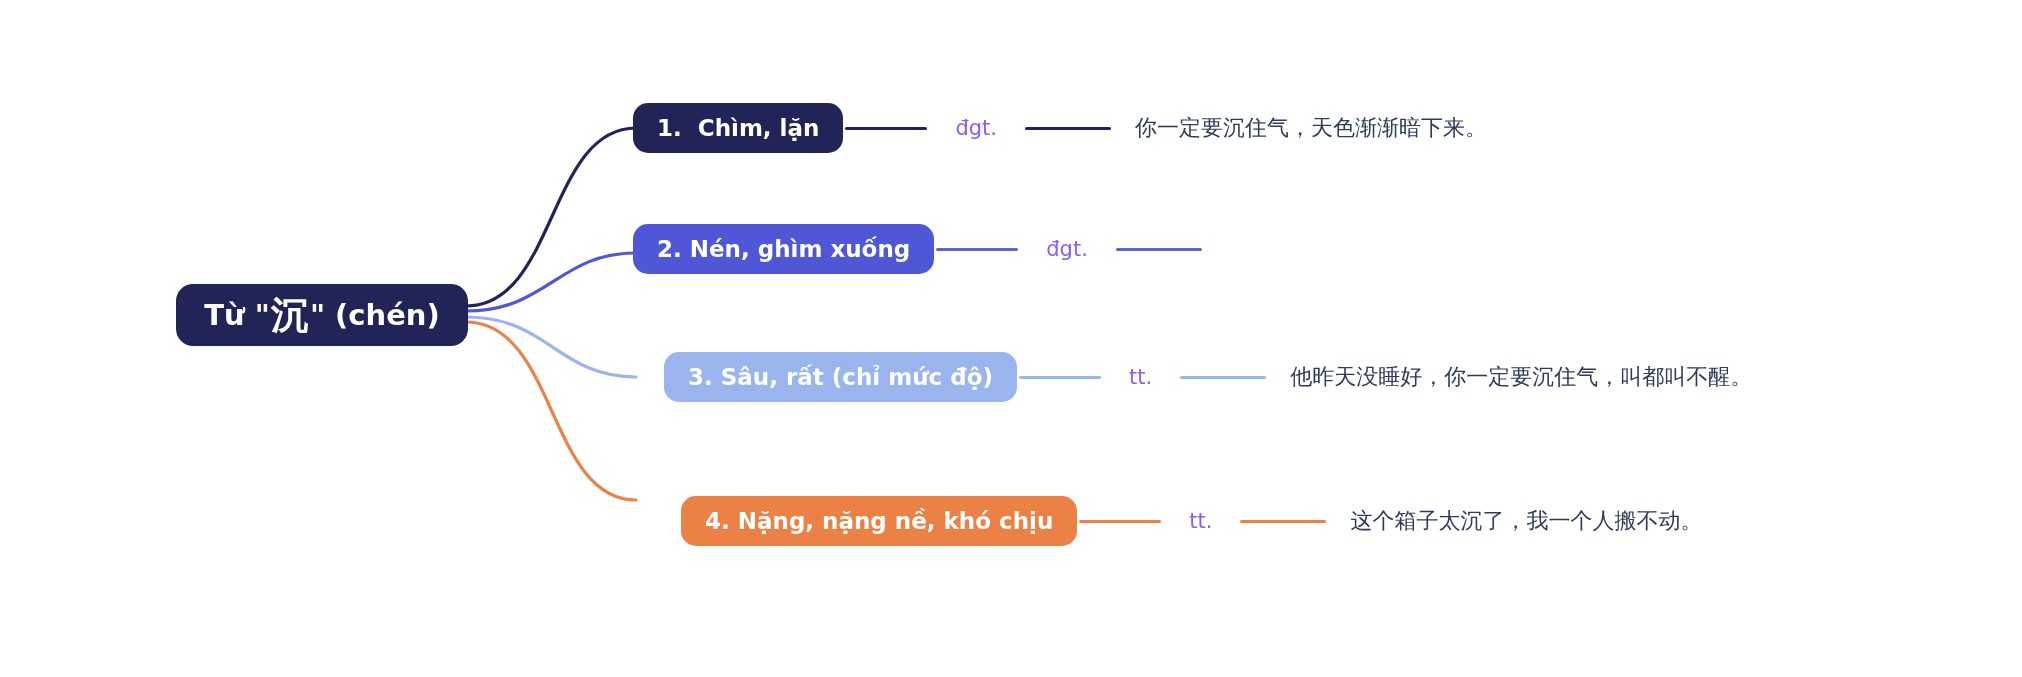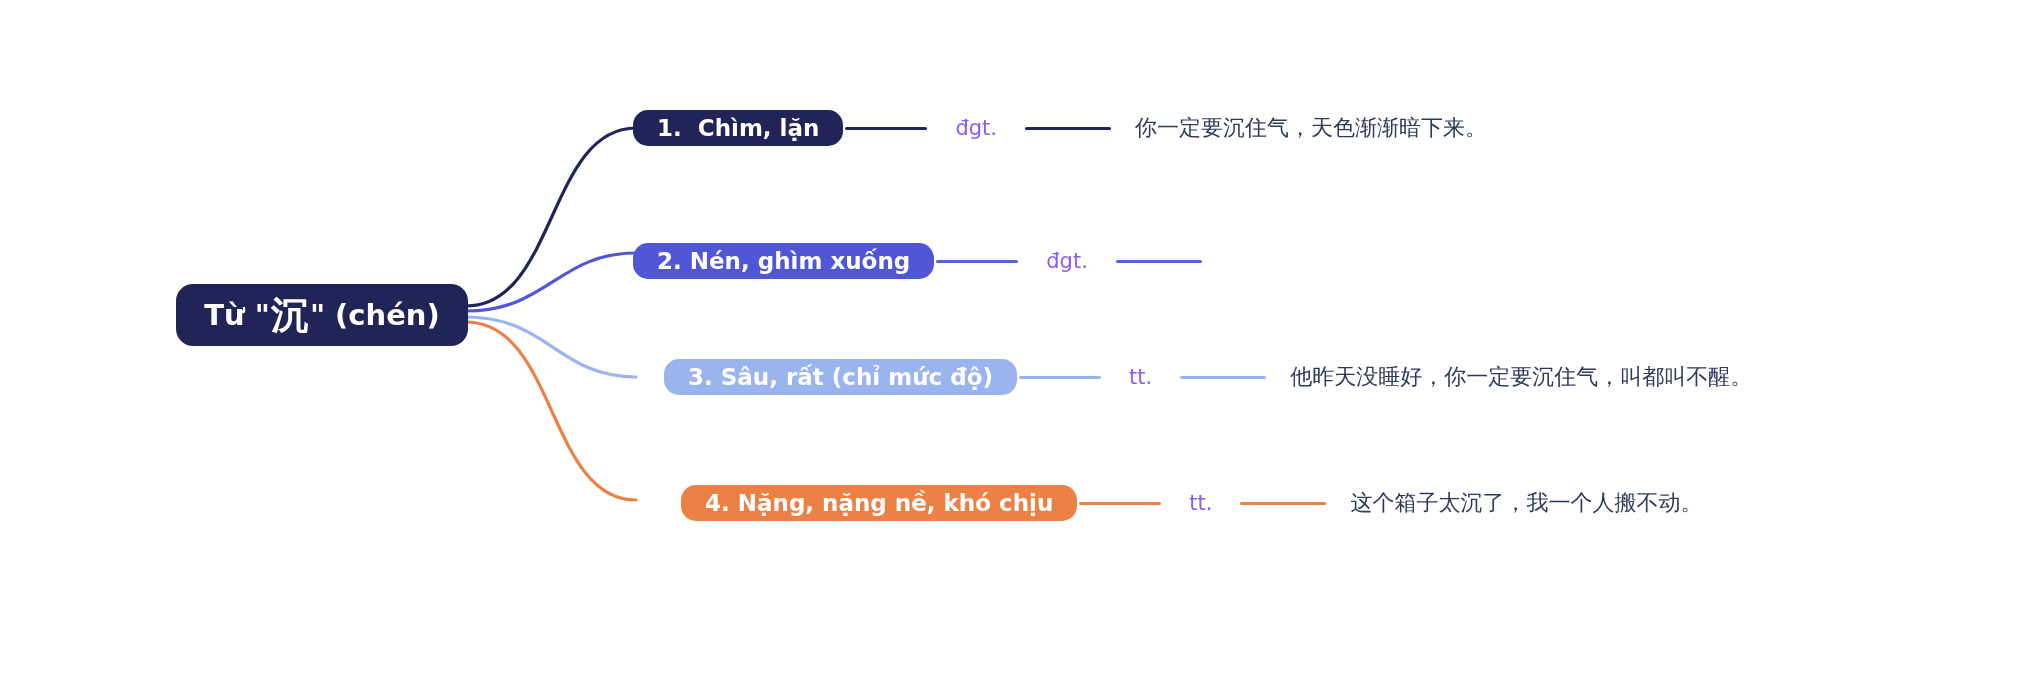--- a/index.html
+++ b/index.html
@@ -47,26 +47,26 @@
 
   .row {
     position: absolute;
     left: 633px;
     height: 50px;
     display: flex;
     align-items: center;
     white-space: nowrap;
   }
   .row-1 { top: 103px; }
-  .row-2 { top: 236px; text-align: right; }
+  .row-2 { top: 224px; text-align: right; }
   .row-3 { top: 352px; }
-  .row-4 { top: 478px; padding-left: 48px; }
+  .row-4 { top: 496px; padding-left: 48px; }
 
   .branch-node {
-    height: 36px;
+    height: 50px;
     border-radius: 15px;
     display: flex;
     align-items: center;
     padding: 0 24px;
     color: #ffffff;
     font-weight: bold;
     font-size: 23px;
     white-space: pre;
     flex: none;
   }

